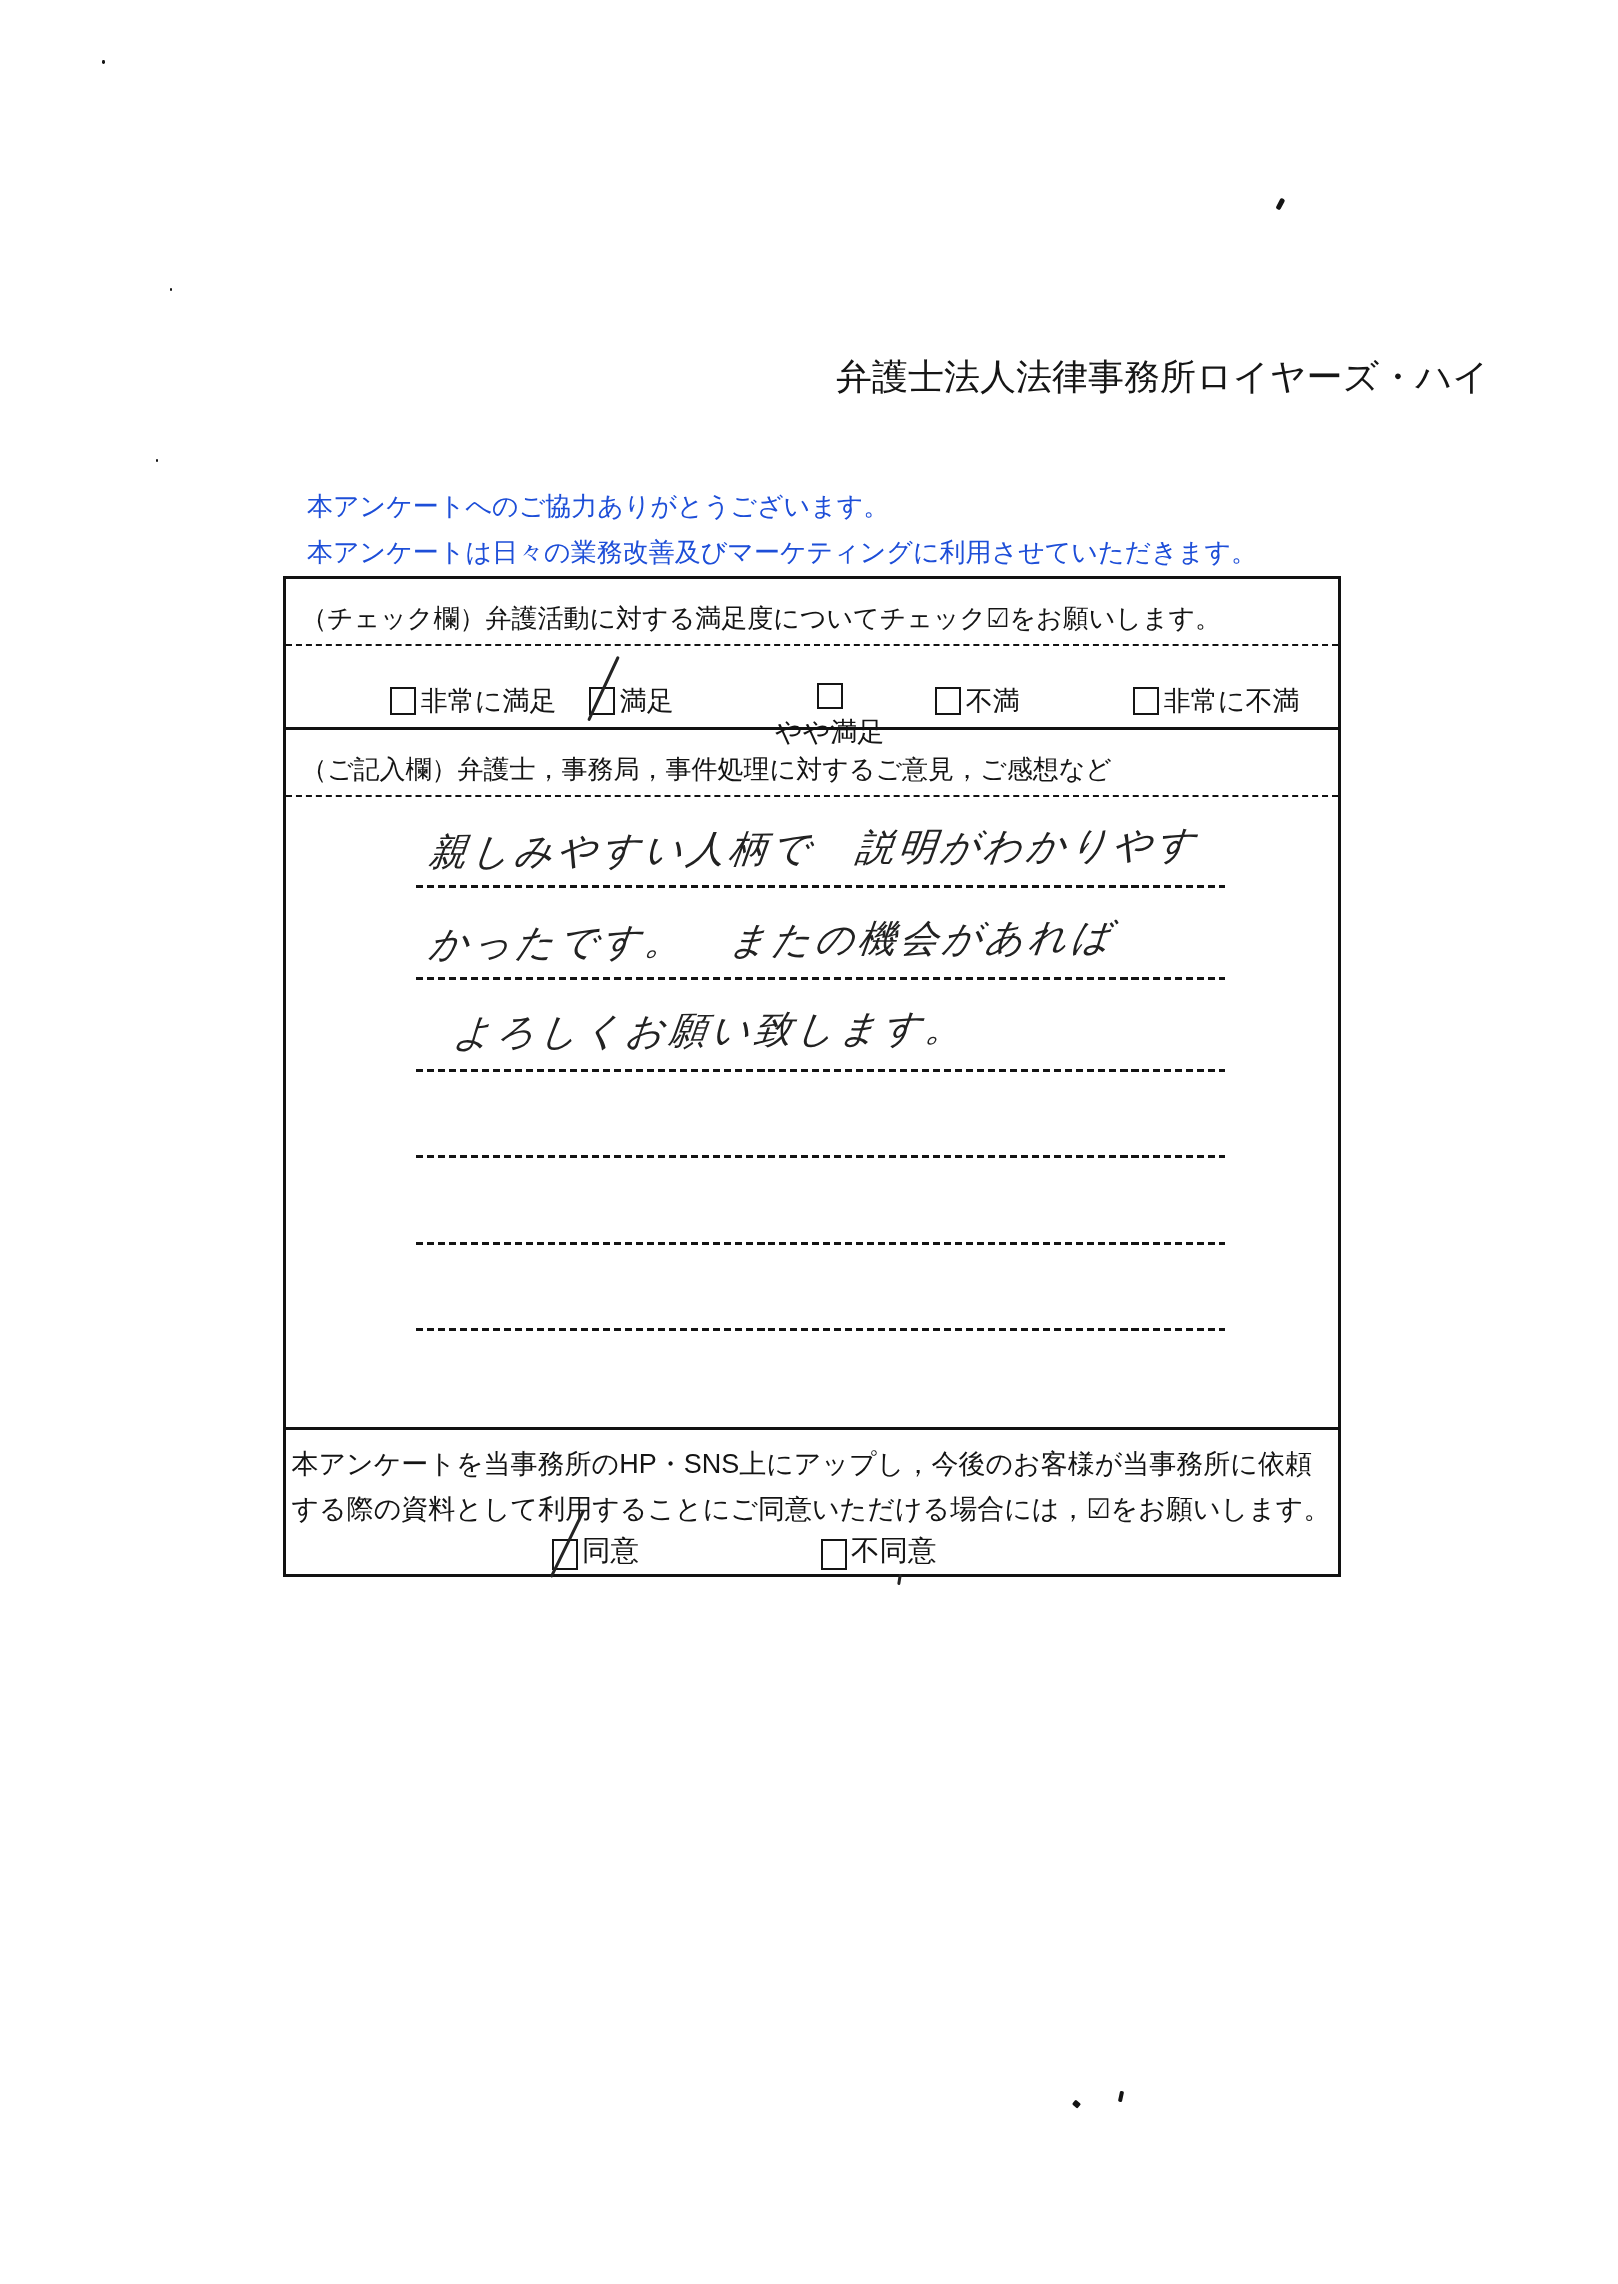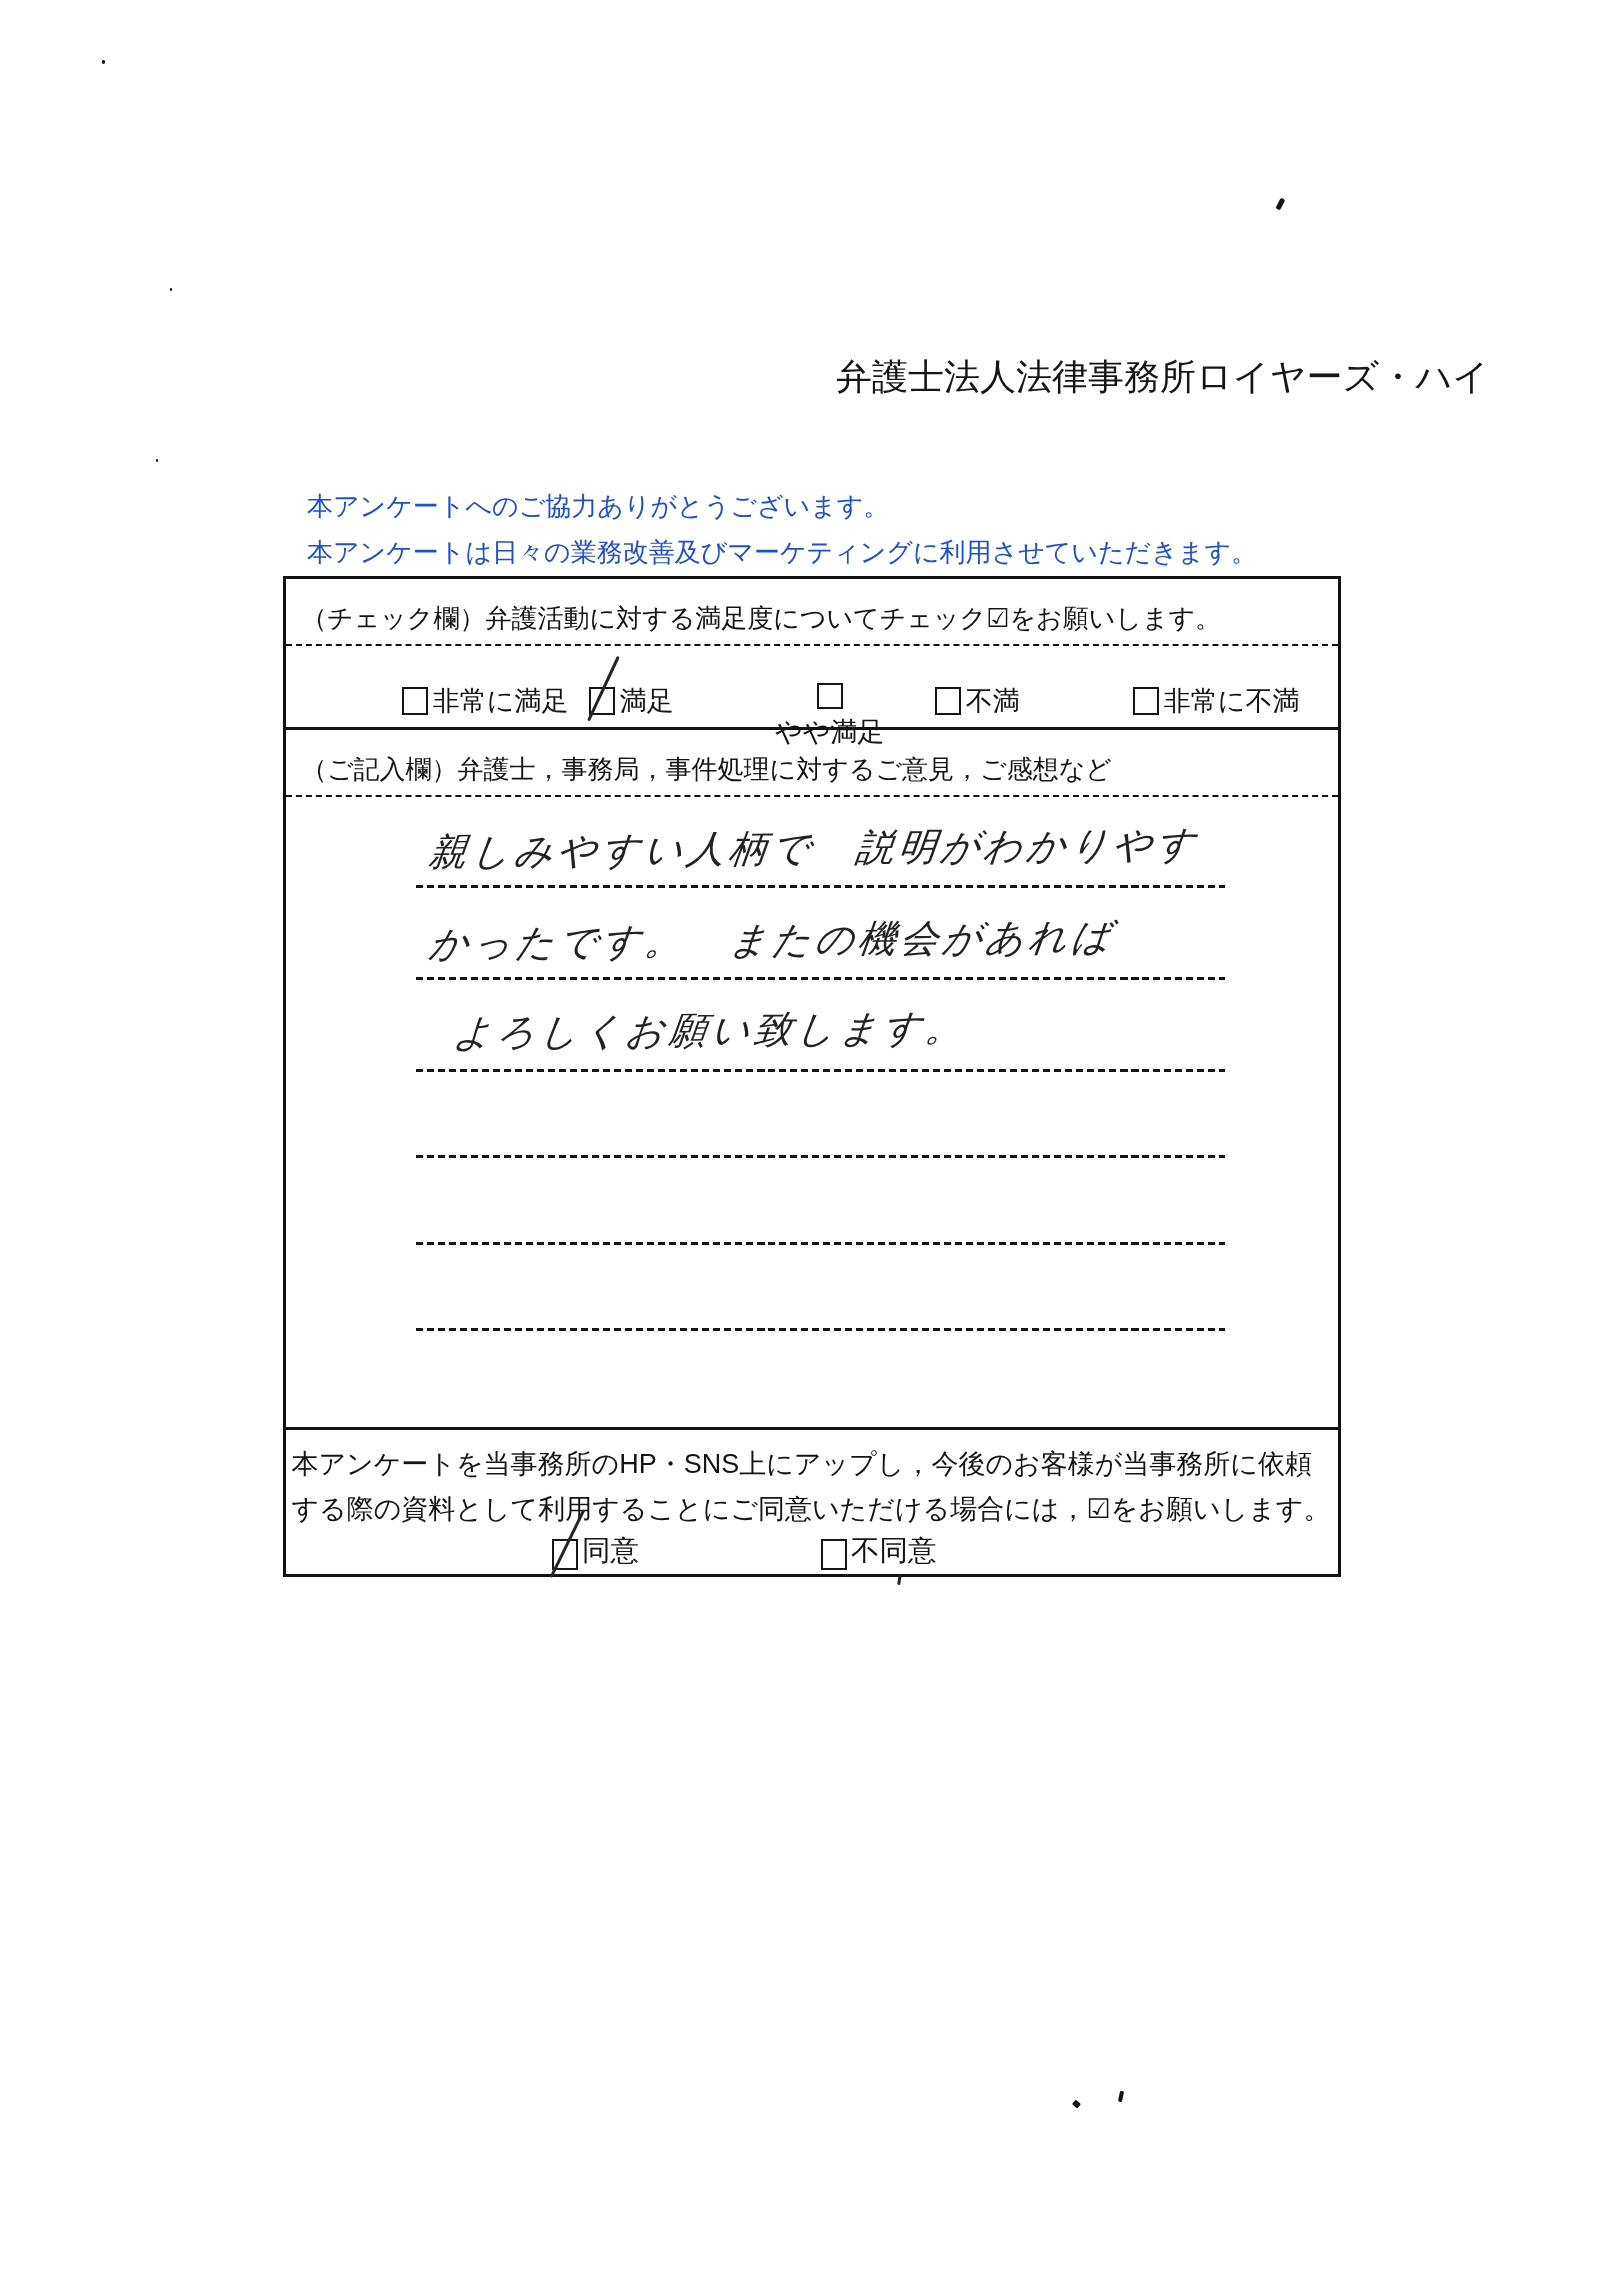--- a/index.html
+++ b/index.html
@@ -44,21 +44,21 @@
   .opt{
     position:absolute;top:37px;
     display:flex;align-items:center;gap:4.8px;
     font-size:27px;color:#141414;white-space:nowrap;
   }
   .cbx{
     width:26px;height:28.5px;flex:0 0 26px;
     border:2px solid #151515;display:inline-block;
     box-sizing:border-box;background:transparent;
   }
-  .opt-1{left:68px;padding-left:48px;}  .opt-2{left:303px;} .opt-3{left:489px;flex-direction:column;}
+  .opt-1{left:56px;padding-left:48px;}  .opt-2{left:303px;} .opt-3{left:489px;flex-direction:column;}
   .opt-4{left:649px;text-align:center;}.opt-5{left:847px;}
   .hand-slash{
     position:absolute;width:2.7px;background:#242424;border-radius:2px;
   }
   .slash-satisfied{left:316px;top:6.8px;height:71px;transform:rotate(25deg);}
   
   .comment-area{
     position:relative;height:630px;
     border-bottom:3.4px solid #121212;
   }

